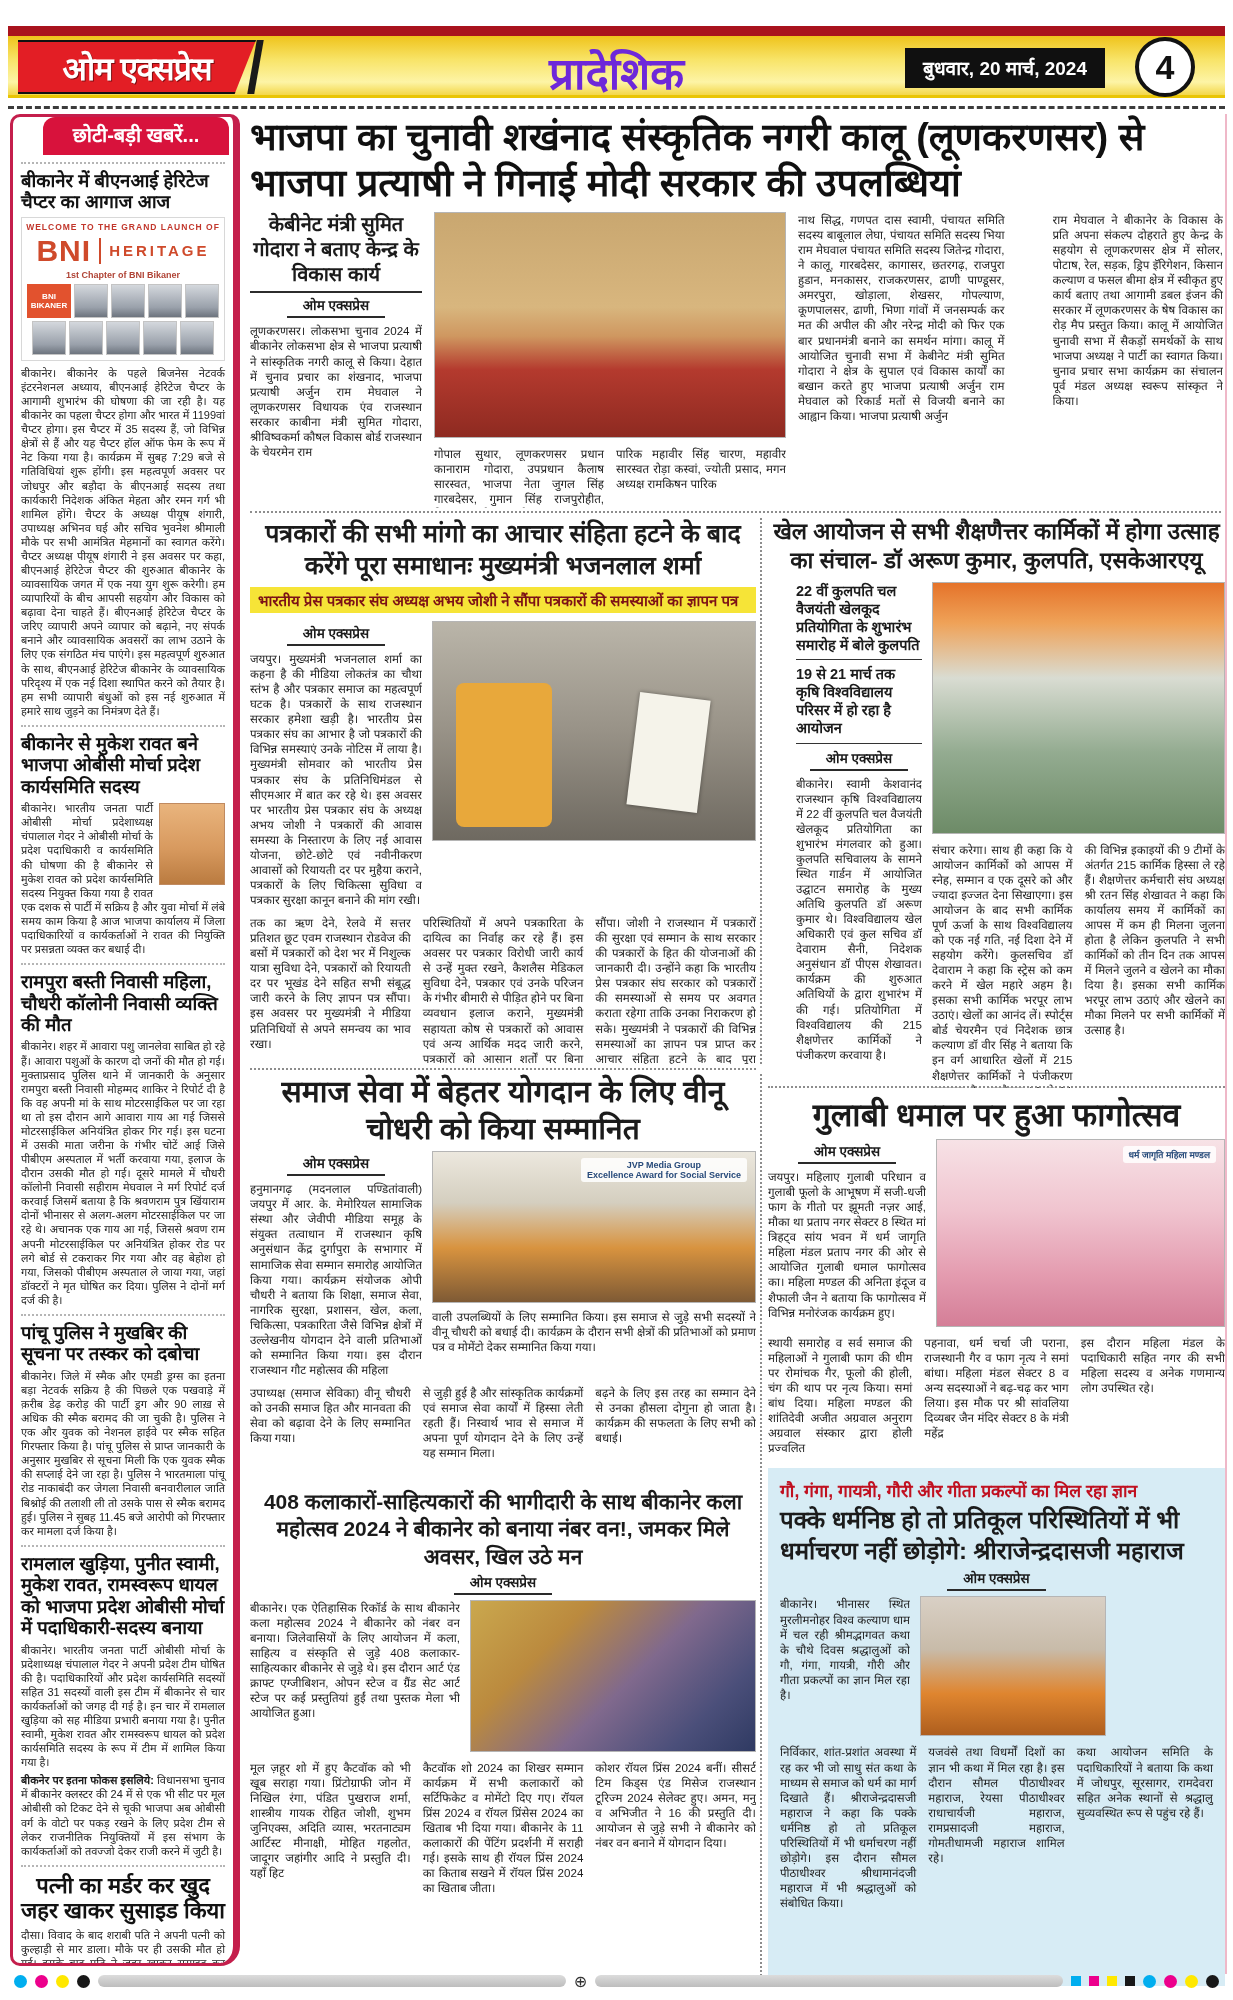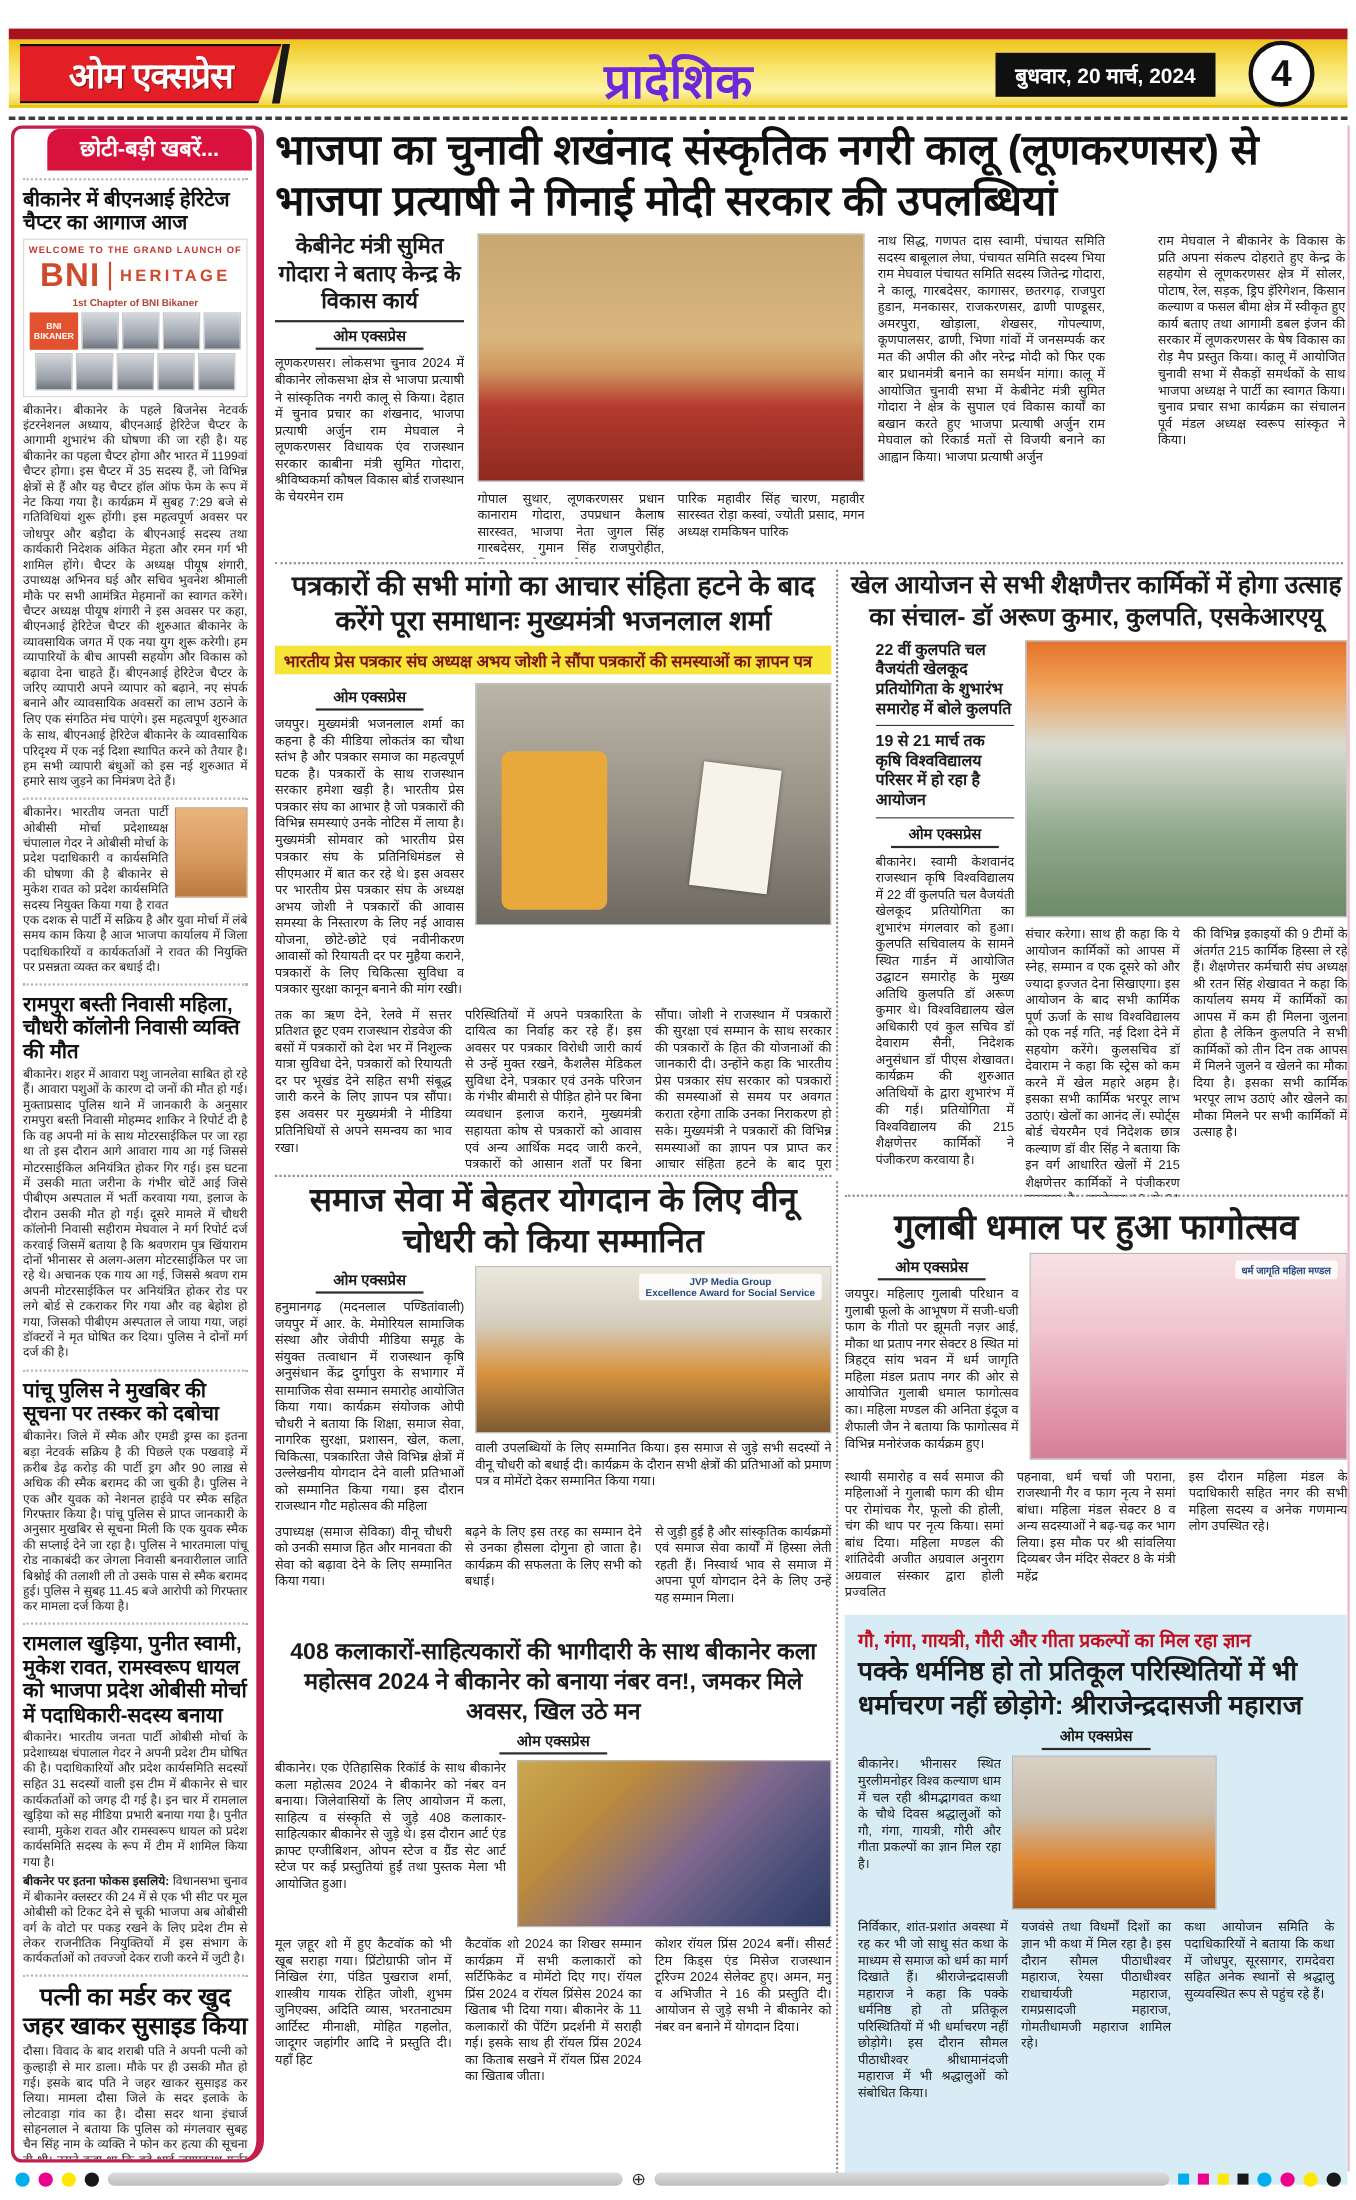--- a/index.html
+++ b/index.html
@@ -181,20 +181,21 @@
           <div class="face"></div>
           <div class="face"></div>
           <div class="face"></div>
           <div class="face"></div>
         </div>
       </div>
       <p class="bt">बीकानेर। बीकानेर के पहले बिजनेस नेटवर्क इंटरनेशनल अध्याय, बीएनआई हेरिटेज चैप्टर के आगामी शुभारंभ की घोषणा की जा रही है। यह बीकानेर का पहला चैप्टर होगा और भारत में 1199वां चैप्टर होगा। इस चैप्टर में 35 सदस्य हैं, जो विभिन्न क्षेत्रों से हैं और यह चैप्टर हॉल ऑफ फेम के रूप में नेट किया गया है। कार्यक्रम में सुबह 7:29 बजे से गतिविधियां शुरू होंगी। इस महत्वपूर्ण अवसर पर जोधपुर और बड़ौदा के बीएनआई सदस्य तथा कार्यकारी निदेशक अंकित मेहता और रमन गर्ग भी शामिल होंगे। चैप्टर के अध्यक्ष पीयूष शंगारी, उपाध्यक्ष अभिनव घई और सचिव भुवनेश श्रीमाली मौके पर सभी आमंत्रित मेहमानों का स्वागत करेंगे। चैप्टर अध्यक्ष पीयूष शंगारी ने इस अवसर पर कहा, बीएनआई हेरिटेज चैप्टर की शुरुआत बीकानेर के व्यावसायिक जगत में एक नया युग शुरू करेगी। हम व्यापारियों के बीच आपसी सहयोग और विकास को बढ़ावा देना चाहते हैं। बीएनआई हेरिटेज चैप्टर के जरिए व्यापारी अपने व्यापार को बढ़ाने, नए संपर्क बनाने और व्यावसायिक अवसरों का लाभ उठाने के लिए एक संगठित मंच पाएंगे। इस महत्वपूर्ण शुरुआत के साथ, बीएनआई हेरिटेज बीकानेर के व्यावसायिक परिदृश्य में एक नई दिशा स्थापित करने को तैयार है। हम सभी व्यापारी बंधुओं को इस नई शुरुआत में हमारे साथ जुड़ने का निमंत्रण देते हैं।</p>
     </div>
 
     <div class="sa">
+      <h3>बीकानेर से मुकेश रावत बने भाजपा ओबीसी मोर्चा प्रदेश कार्यसमिति सदस्य</h3>
       <div class="portrait ph-portrait"></div>
       <p class="bt">बीकानेर। भारतीय जनता पार्टी ओबीसी मोर्चा प्रदेशाध्यक्ष चंपालाल गेदर ने ओबीसी मोर्चा के प्रदेश पदाधिकारी व कार्यसमिति की घोषणा की है बीकानेर से मुकेश रावत को प्रदेश कार्यसमिति सदस्य नियुक्त किया गया है रावत एक दशक से पार्टी में सक्रिय है और युवा मोर्चा में लंबे समय काम किया है आज भाजपा कार्यालय में जिला पदाधिकारियों व कार्यकर्ताओं ने रावत की नियुक्ति पर प्रसन्नता व्यक्त कर बधाई दी।</p>
     </div>
 
     <div class="sa">
       <h3>रामपुरा बस्ती निवासी महिला, चौधरी कॉलोनी निवासी व्यक्ति की मौत</h3>
       <p class="bt">बीकानेर। शहर में आवारा पशु जानलेवा साबित हो रहे हैं। आवारा पशुओं के कारण दो जनों की मौत हो गई। मुक्ताप्रसाद पुलिस थाने में जानकारी के अनुसार रामपुरा बस्ती निवासी मोहम्मद शाकिर ने रिपोर्ट दी है कि वह अपनी मां के साथ मोटरसाईकिल पर जा रहा था तो इस दौरान आगे आवारा गाय आ गई जिससे मोटरसाईकिल अनियंत्रित होकर गिर गई। इस घटना में उसकी माता जरीना के गंभीर चोटें आई जिसे पीबीएम अस्पताल में भर्ती करवाया गया, इलाज के दौरान उसकी मौत हो गई। दूसरे मामले में चौधरी कॉलोनी निवासी सहीराम मेघवाल ने मर्ग रिपोर्ट दर्ज करवाई जिसमें बताया है कि श्रवणराम पुत्र खिंयाराम दोनों भीनासर से अलग-अलग मोटरसाईकिल पर जा रहे थे। अचानक एक गाय आ गई, जिससे श्रवण राम अपनी मोटरसाईकिल पर अनियंत्रित होकर रोड पर लगे बोर्ड से टकराकर गिर गया और वह बेहोश हो गया, जिसको पीबीएम अस्पताल ले जाया गया, जहां डॉक्टरों ने मृत घोषित कर दिया। पुलिस ने दोनों मर्ग दर्ज की है।</p>
     </div>
 
     <div class="sa">
@@ -288,22 +289,22 @@
           <div class="ph-label">
             <span>JVP Media Group</span><br>
             <span>Excellence Award for Social Service</span>
           </div>
         </div>
         <div class="bt clip">वाली उपलब्धियों के लिए सम्मानित किया। इस समाज से जुड़े सभी सदस्यों ने वीनू चौधरी को बधाई दी। कार्यक्रम के दौरान सभी क्षेत्रों की प्रतिभाओं को प्रमाण पत्र व मोमेंटो देकर सम्मानित किया गया।</div>
       </div>
     </div>
     <div class="ncols">
       <div class="bt">उपाध्यक्ष (समाज सेविका) वीनू चौधरी को उनकी समाज हित और मानवता की सेवा को बढ़ावा देने के लिए सम्मानित किया गया।</div>
+      <div class="bt">से जुड़ी हुई है और सांस्कृतिक कार्यक्रमों एवं समाज सेवा कार्यों में हिस्सा लेती रहती हैं। निस्वार्थ भाव से समाज में अपना पूर्ण योगदान देने के लिए उन्हें यह सम्मान मिला।</div>
       <div class="bt">बढ़ने के लिए इस तरह का सम्मान देने से उनका हौसला दोगुना हो जाता है। कार्यक्रम की सफलता के लिए सभी को बधाई।</div>
-      <div class="bt">से जुड़ी हुई है और सांस्कृतिक कार्यक्रमों एवं समाज सेवा कार्यों में हिस्सा लेती रहती हैं। निस्वार्थ भाव से समाज में अपना पूर्ण योगदान देने के लिए उन्हें यह सम्मान मिला।</div>
     </div>
   </div>
 
   <div class="pink clip">
     <h2>गुलाबी धमाल पर हुआ फागोत्सव</h2>
     <div class="row">
       <div class="pink-left clip">
         <div class="byline"><span>ओम एक्सप्रेस</span></div>
         <p class="bt">जयपुर। महिलाए गुलाबी परिधान व गुलाबी फूलो के आभूषण में सजी-धजी फाग के गीतो पर झूमती नज़र आई, मौका था प्रताप नगर सेक्टर 8 स्थित मां त्रिहट्व सांय भवन में धर्म जागृति महिला मंडल प्रताप नगर की ओर से आयोजित गुलाबी धमाल फागोत्सव का। महिला मण्डल की अनिता इंदूज व शैफाली जैन ने बताया कि फागोत्सव में विभिन्न मनोरंजक कार्यक्रम हुए।</p>
       </div>

